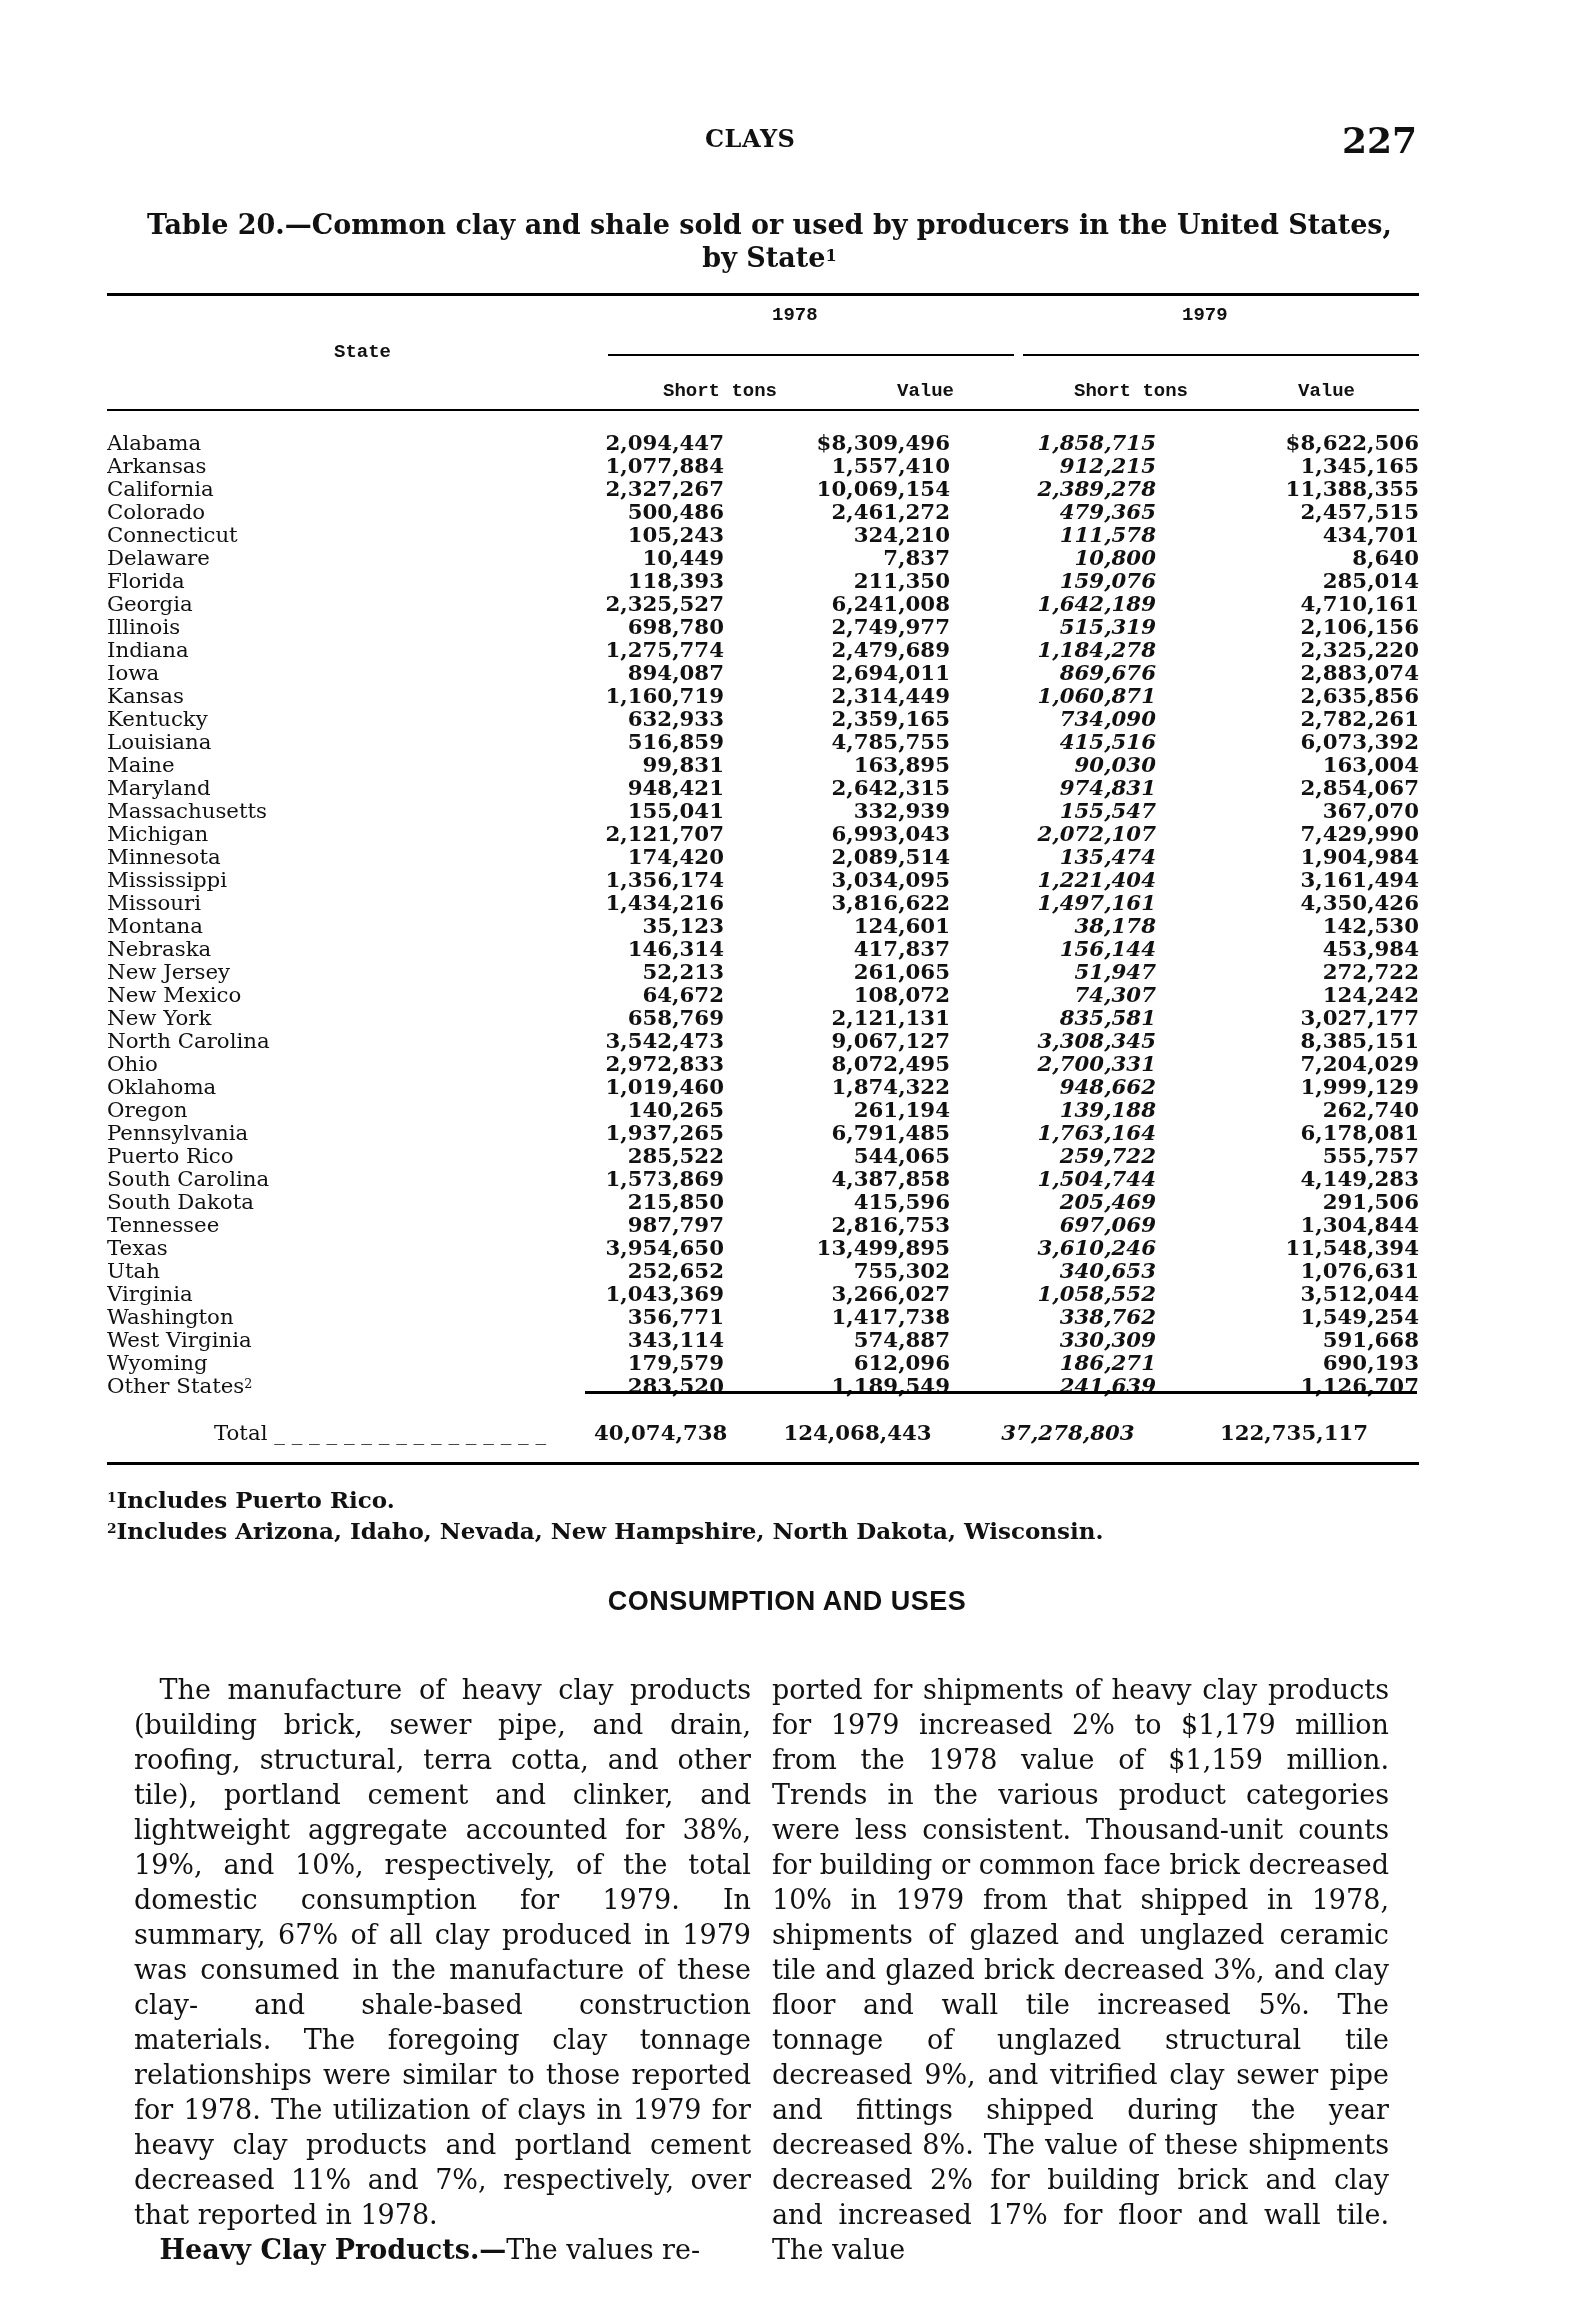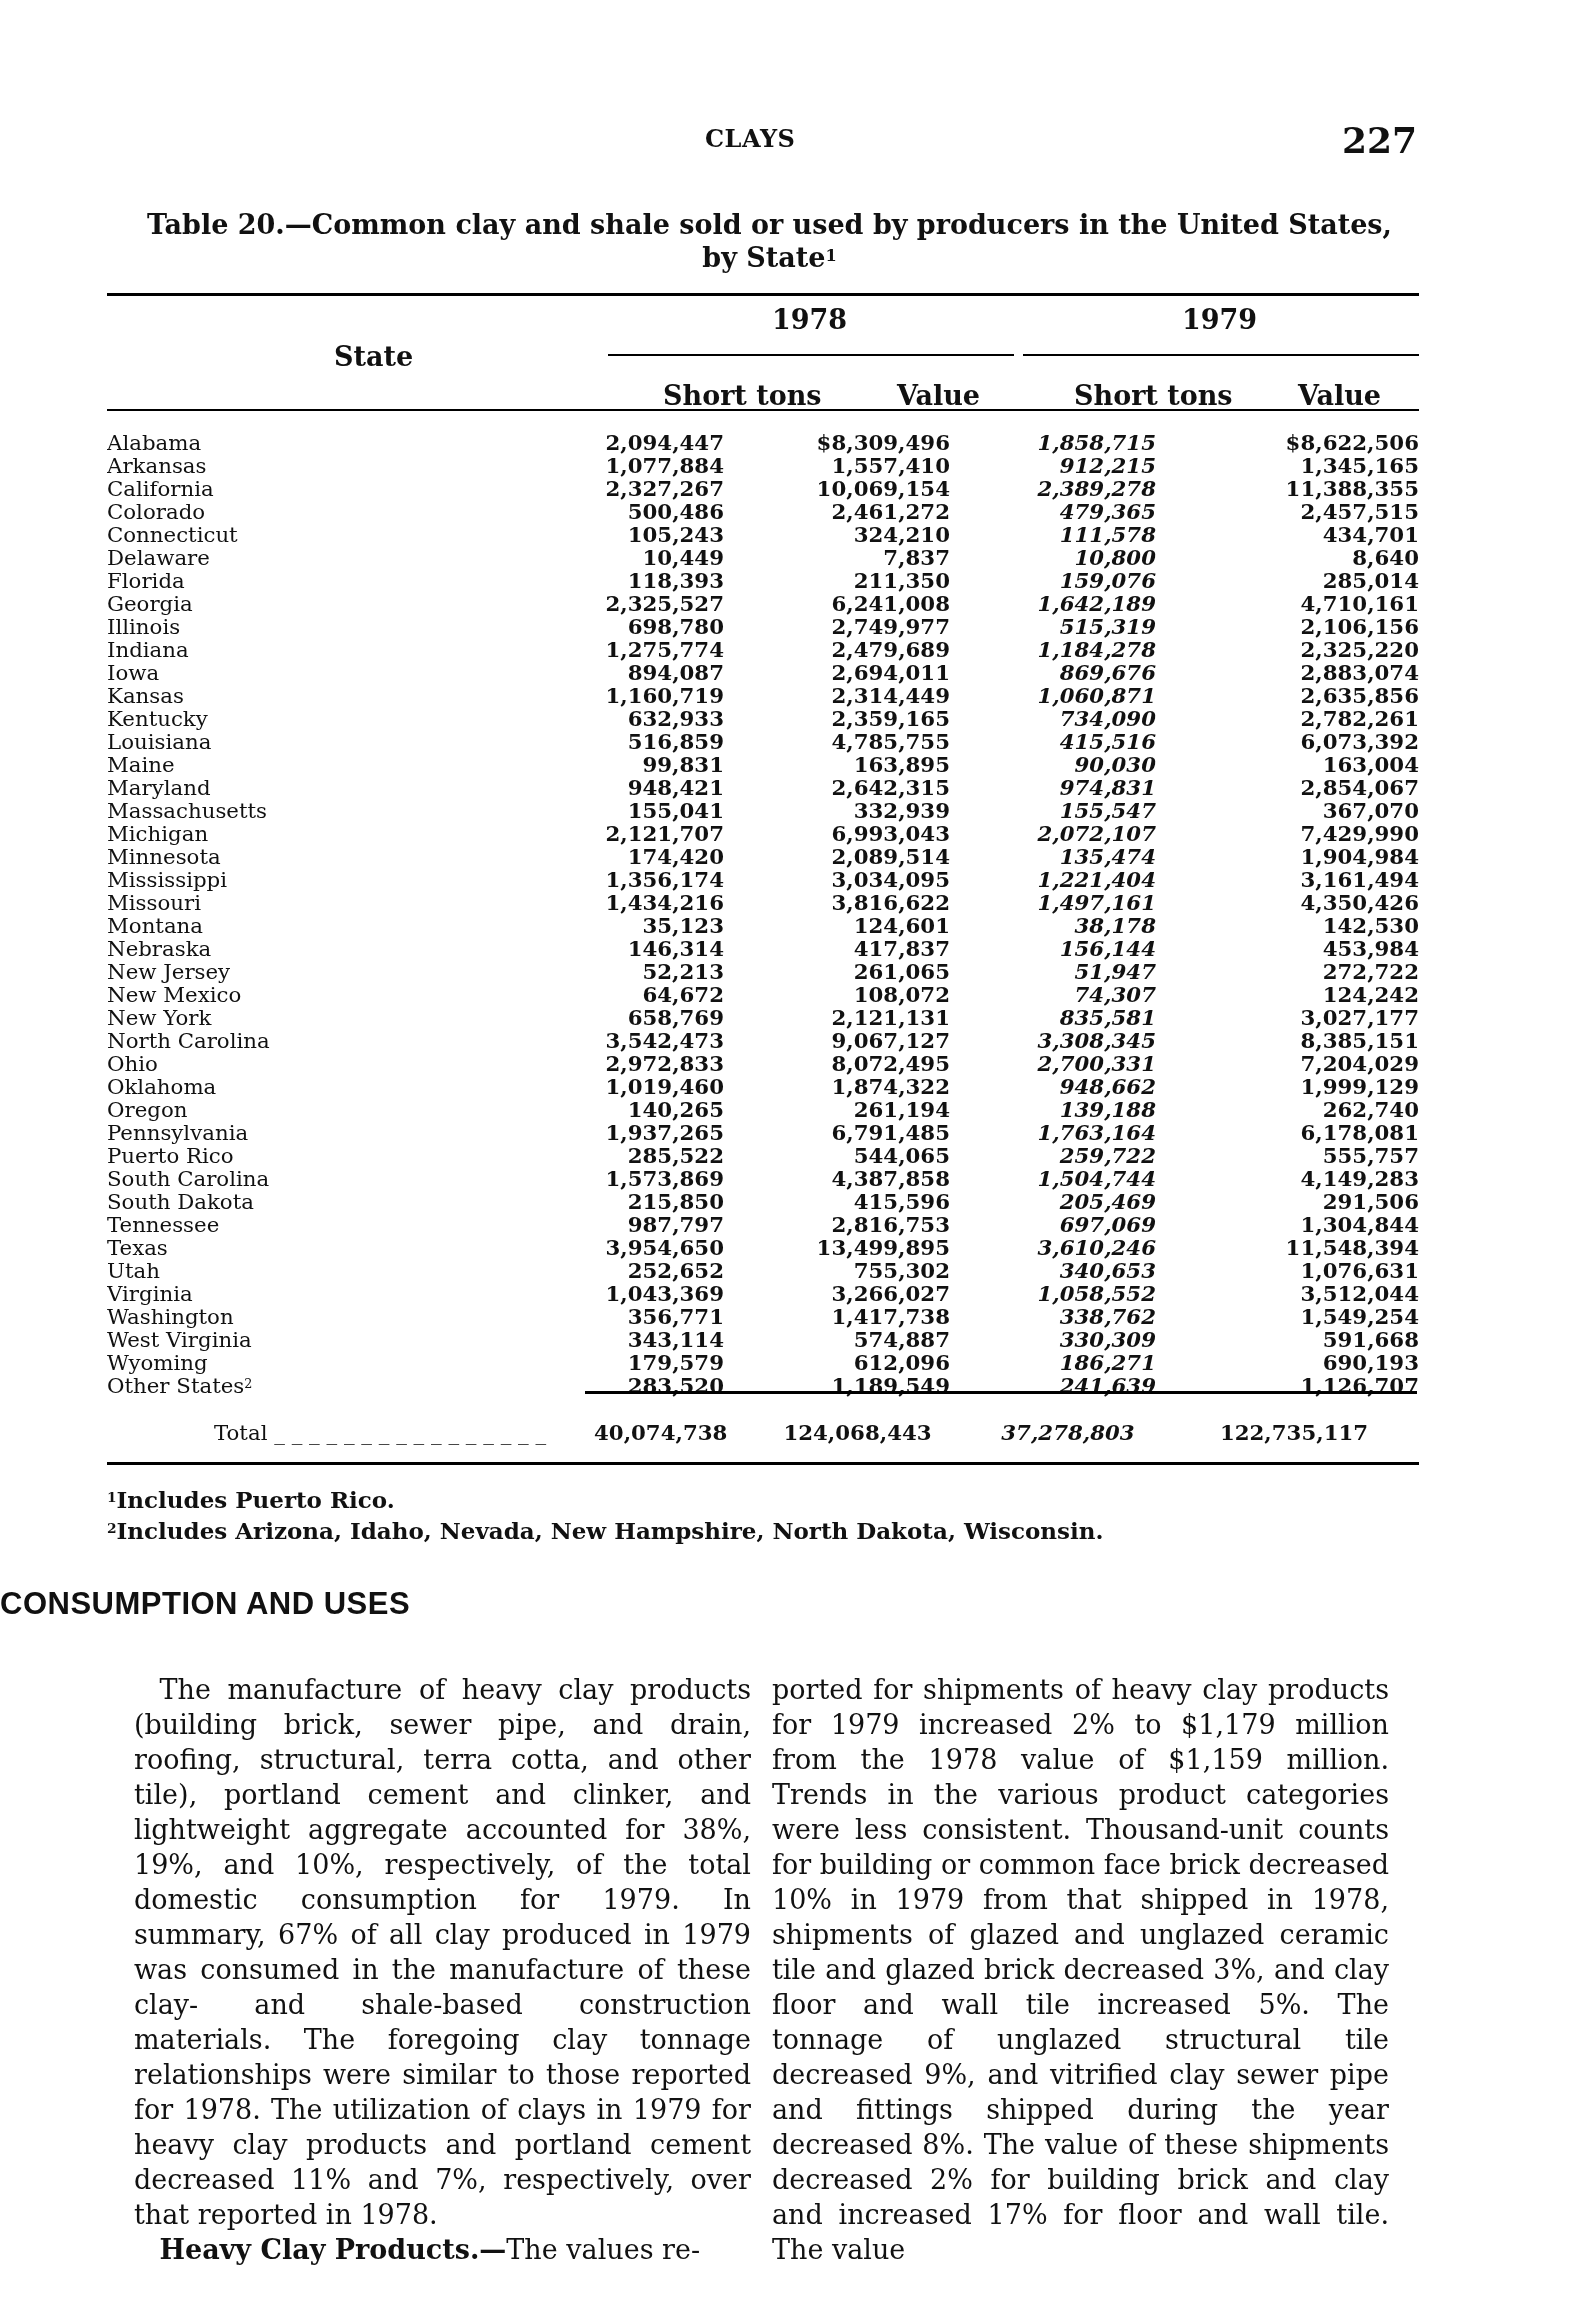--- a/index.html
+++ b/index.html
@@ -3,36 +3,36 @@
 <meta charset="utf-8">
 <style>
   html, body { margin: 0; padding: 0; background: #ffffff; }
   body { width: 1579px; height: 2525px; position: relative; color: #111; font-family: "DejaVu Serif", serif; overflow: hidden; }
   .page { position: absolute; left: 0; top: 0; width: 1579px; height: 2525px; }
   .running-head { position: absolute; top: 124px; left: 0; width: 1579px; }
   .running-title { position: absolute; left: 705px; top: 0; font-size: 24px; font-weight: bold; letter-spacing: 0.5px; }
   .page-number { position: absolute; left: 1342px; top: -4.6px; font-size: 36px; font-weight: bold; }
   .table-title { position: absolute; left: 139px; top: 208px; width: 1261px; text-align: center; font-size: 27px; font-weight: bold; line-height: 33px; }
   .rule { position: absolute; background: #000; }
-  .hdr { position: absolute; font-size: 27px; font-weight: bold; }
+  .hdr { position: absolute; font-size: 19px; font-weight: bold; font-family: Liberation Mono, monospace; }
   .rows { position: absolute; left: 107px; top: 431px; width: 1312px; }
   .row { position: relative; height: 23px; font-size: 21.3px; line-height: 23px; white-space: nowrap; }
   .row .name { position: absolute; left: 0; top: 0; width: 473px; overflow: hidden; }
   .row .name .dots { letter-spacing: 0.9px; }
   .row .c { position: absolute; top: 0; text-align: right; font-weight: bold; }
   .c1 { left: 487px; width: 130px; }
   .c2 { left: 658px; width: 185px; }
   .c3 { left: 873px; width: 176px; font-style: italic; }
   .c4 { left: 1062px; width: 250px; }
   .total-row { position: absolute; left: 107px; top: 1419px; width: 1312px; height: 28px; font-size: 21.3px; line-height: 28px; }
   .total-row .name { position: absolute; left: 107px; top: 0; }
   .total-row .c { position: absolute; top: 0; text-align: center; font-weight: bold; }
   .footnotes { position: absolute; left: 107px; top: 1484px; font-size: 23px; line-height: 31px; font-weight: bold; }
   sup { font-size: 60%; vertical-align: top; position: relative; top: -1.9px; }
-  .section-heading { position: absolute; left: 0; top: 1586px; width: 1574px; text-align: left; font-family: "Liberation Sans", sans-serif; font-size: 31px; font-weight: bold; letter-spacing: 0.5px; }
+  .section-heading { position: absolute; left: 0; top: 1586px; width: 1574px; text-align: center; font-family: "Liberation Sans", sans-serif; font-size: 27px; font-weight: bold; letter-spacing: 0.5px; }
   .col { position: absolute; top: 1672px; width: 617px; font-size: 27px; line-height: 35px; text-align: justify; }
   .col-left { left: 134px; }
   .col-right { left: 772px; }
   .indent { display: inline-block; width: 25.5px; }
   .run-in { font-weight: bold; }
 </style>
 </head>
 <body>
 
 <div class="page">

